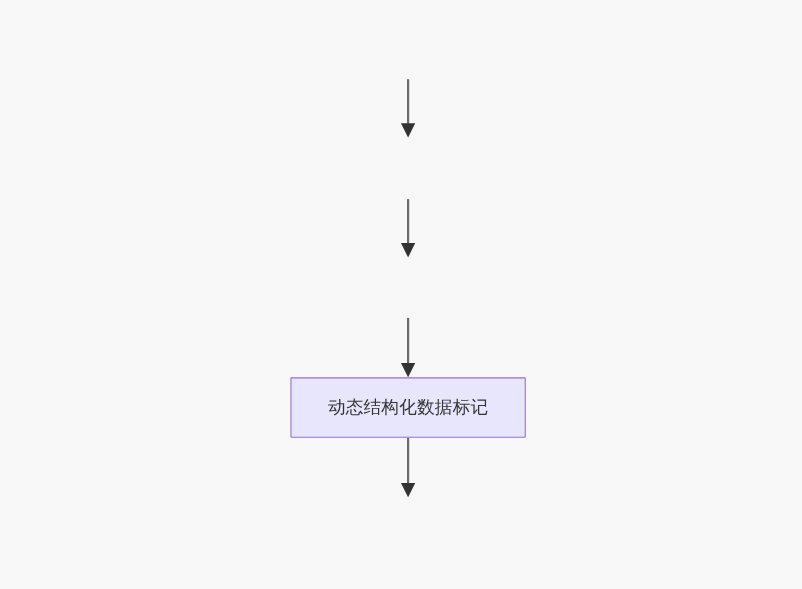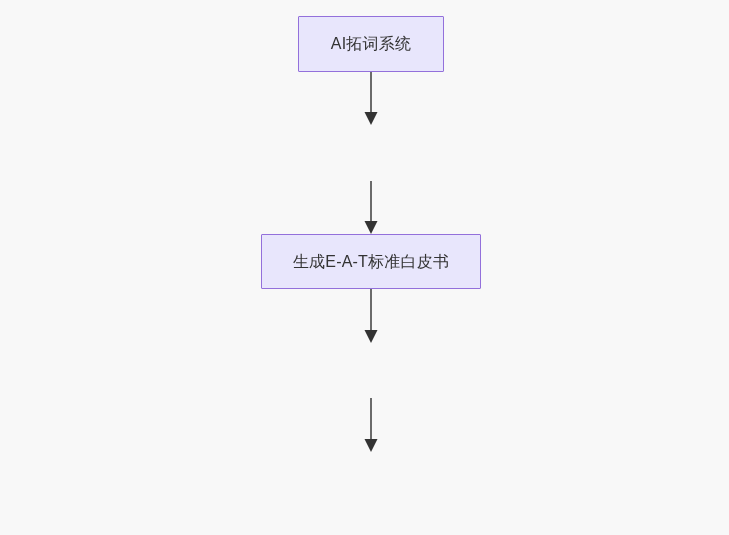--- a/index.html
+++ b/index.html
@@ -83,24 +83,21 @@
       <line class="edge-line" x1="371" y1="289" x2="371" y2="334"></line>
       <polygon class="edge-head" points="371,343 364.5,330 377.5,330"></polygon>
     </g>
 
     <g>
       <line class="edge-line" x1="371" y1="398" x2="371" y2="443"></line>
       <polygon class="edge-head" points="371,452 364.5,439 377.5,439"></polygon>
     </g>
   </svg>
 
-  <div class="node n1">
-    <span class="node-label">AI拓词系统</span>
-  </div>
 
 
-  <div class="node n3">
-    <span class="node-label">生成E-A-T标准白皮书</span>
+
+  <div class="node n4">
+    <span class="node-label">动态结构化数据标记</span>
   </div>
-
 
 
 </div>
 
 </body></html>

